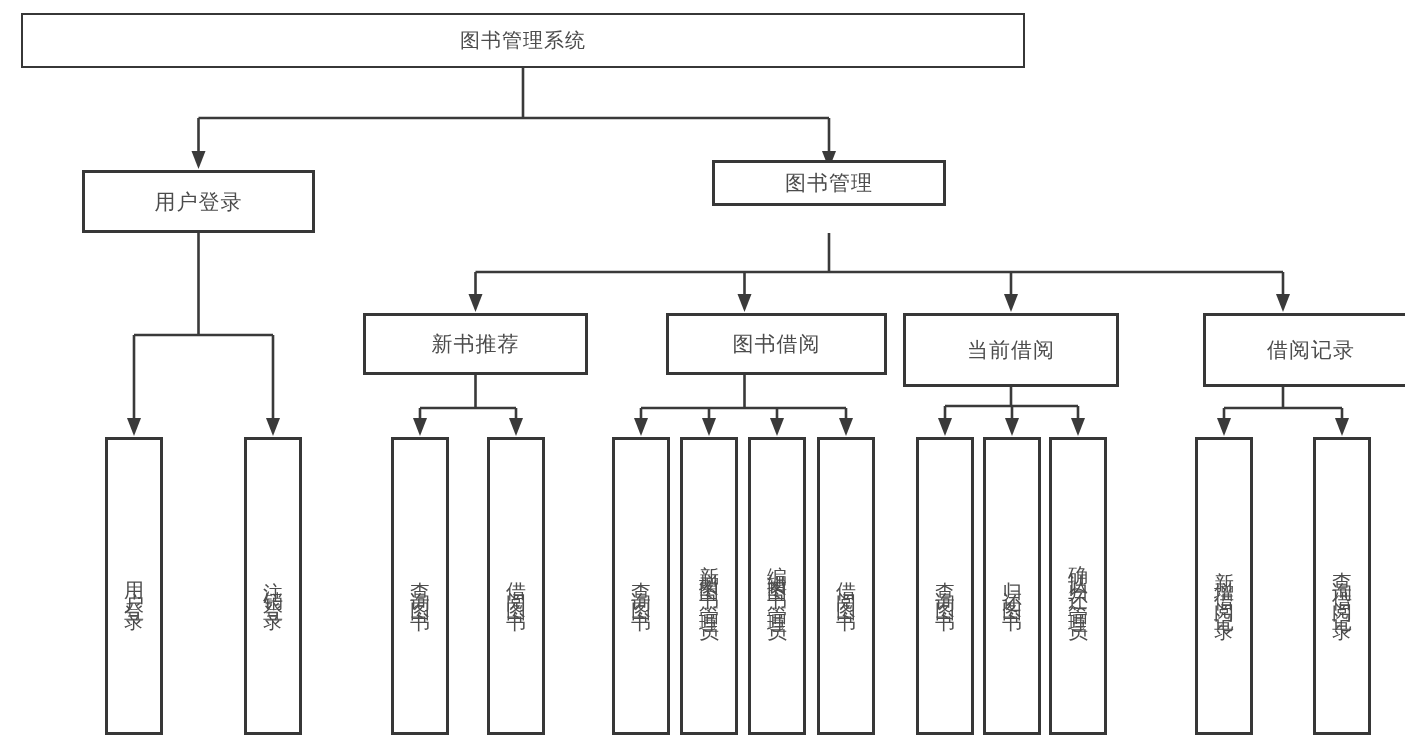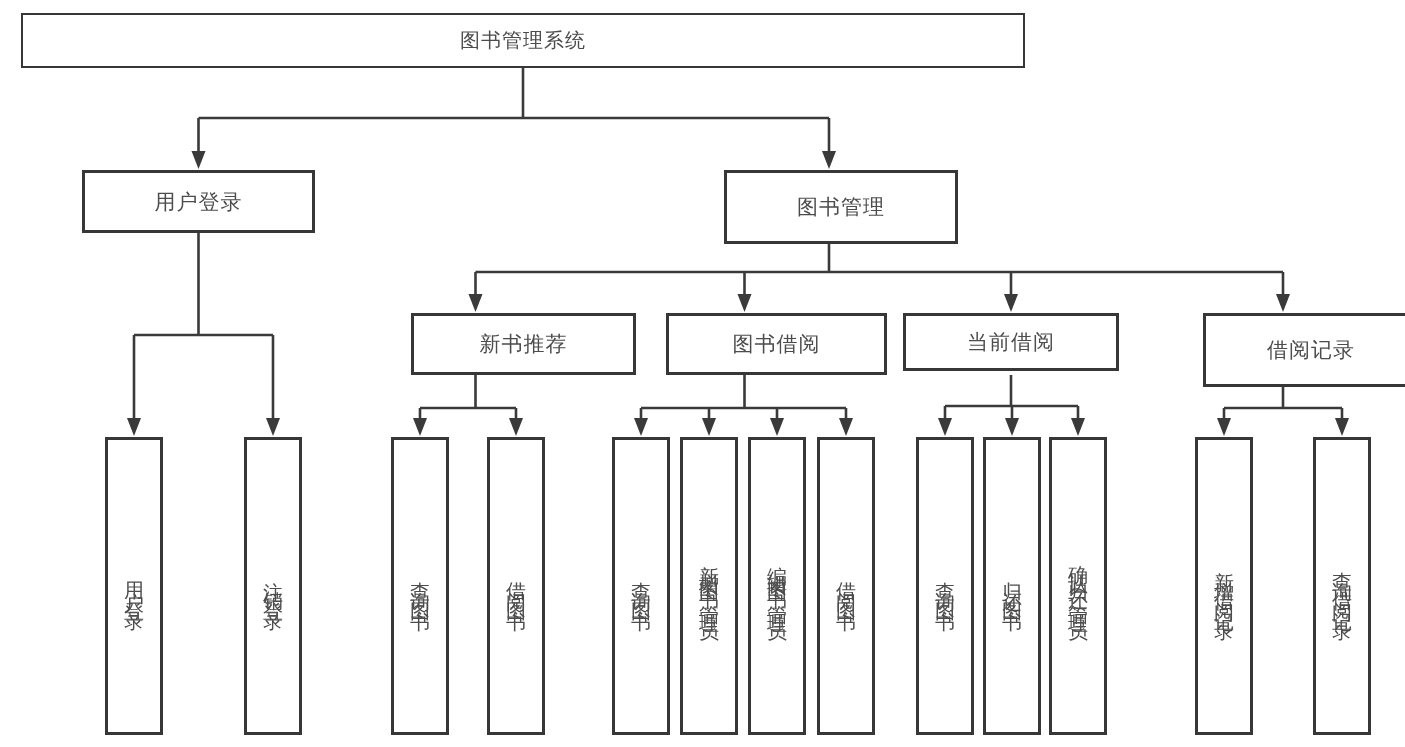--- a/index.html
+++ b/index.html
@@ -103,31 +103,31 @@
     </g>
   </svg>
 
   <div class="box root" style="left:21px;top:13px;width:1004px;height:55px;">
     <span class="h-label">图书管理系统</span>
   </div>
 
   <div class="box" style="left:82px;top:170px;width:233px;height:63px;">
     <span class="h-label">用户登录</span>
   </div>
-  <div class="box" style="left:712px;top:170px;width:234px;height:74px;margin-left:12px;">
+  <div class="box" style="left:712px;top:160px;width:234px;height:46px;">
     <span class="h-label">图书管理</span>
   </div>
 
-  <div class="box" style="left:363px;top:313px;width:225px;height:62px;margin-left:48px;">
+  <div class="box" style="left:363px;top:313px;width:225px;height:62px;">
     <span class="h-label">新书推荐</span>
   </div>
   <div class="box" style="left:634px;top:313px;width:221px;height:62px;margin-left:32px;">
     <span class="h-label">图书借阅</span>
   </div>
-  <div class="box" style="left:903px;top:313px;width:216px;height:58px;">
+  <div class="box" style="left:903px;top:313px;width:216px;height:74px;">
     <span class="h-label">当前借阅</span>
   </div>
   <div class="box" style="left:1175px;top:313px;width:216px;height:74px;margin-left:28px;">
     <span class="h-label">借阅记录</span>
   </div>
 
   <div class="box" style="left:105px;top:437px;width:58px;height:298px;">
     <span class="v-label">用户登录</span>
   </div>
   <div class="box" style="left:244px;top:437px;width:58px;height:298px;">

